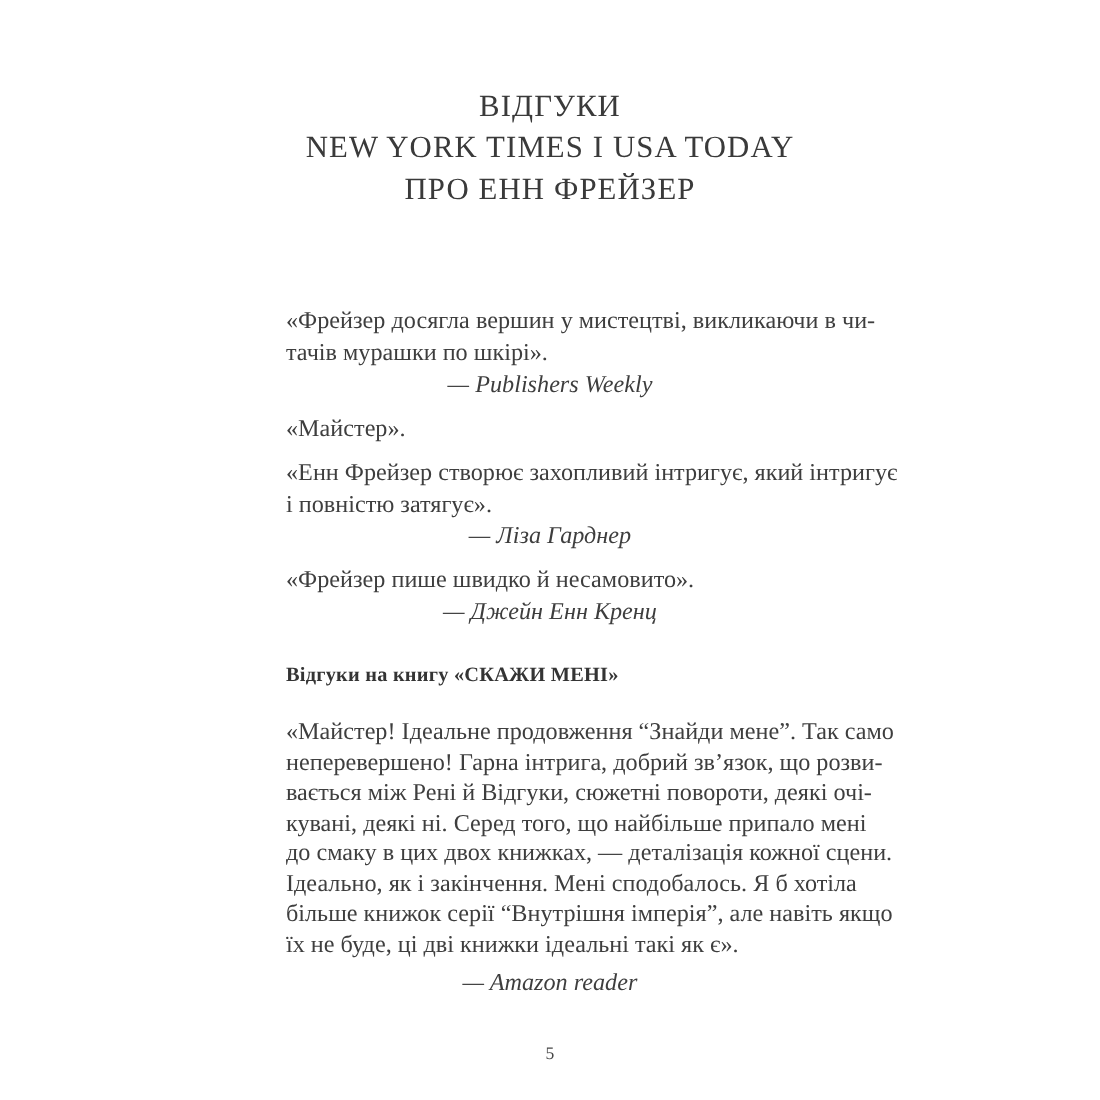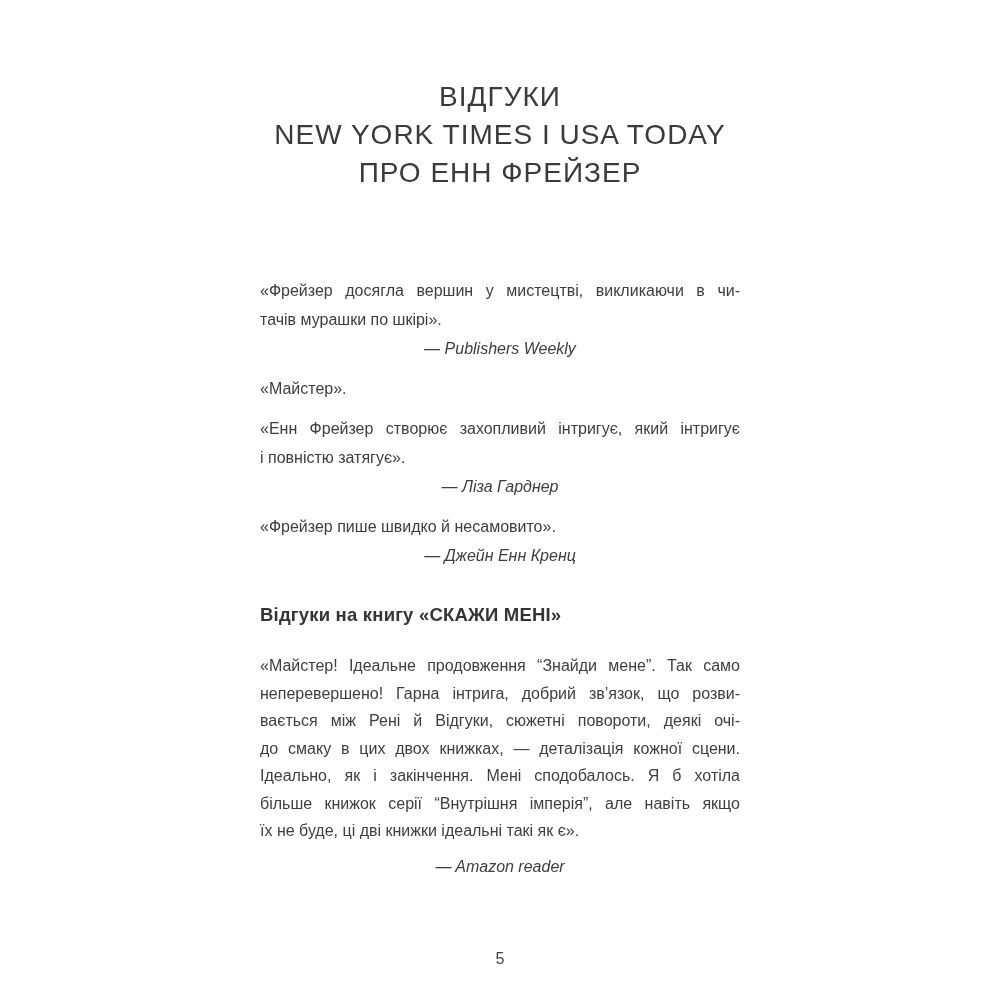--- a/index.html
+++ b/index.html
@@ -1,40 +1,40 @@
 <!DOCTYPE html>
 <html lang="uk"><head>
 <meta charset="utf-8">
 <style>
   html, body { margin: 0; padding: 0; background: #ffffff; }
   .page {
     position: relative;
     width: 1000px;
     height: 1000px;
     background: #ffffff;
-    font-family: Liberation Sans, sans-serif;
+    font-family: Liberation Serif, serif;
     color: #3d3d3d;
     overflow: hidden;
   }
   .content {
     width: 480px;
     margin: 0 auto;
     padding-top: 78px;
   }
   .title {
     text-align: center;
     font-size: 28px;
     line-height: 38px;
     letter-spacing: 1px;
     font-weight: 400;
     color: #3a3a3a;
     margin-bottom: 84px;
   }
   .ql {
-    font-size: 16px;
+    font-size: 22px;
     line-height: 29px;
     color: #3e3e3e;
   }
   .j {
     text-align: justify;
     text-align-last: justify;
     white-space: nowrap;
   }
   .attr {
     text-align: center;
@@ -98,20 +98,21 @@
       </div>
 
     </section>
 
     <div class="section-heading">Відгуки на книгу «СКАЖИ МЕНІ»</div>
 
     <section class="book-review">
       <div class="ql j">«Майстер! Ідеальне продовження “Знайди мене”. Так само</div>
       <div class="ql j">неперевершено! Гарна інтрига, добрий зв’язок, що розви-</div>
       <div class="ql j">вається між Рені й Відгуки, сюжетні повороти, деякі очі-</div>
+      <div class="ql j">кувані, деякі ні. Серед того, що найбільше припало мені</div>
       <div class="ql j">до смаку в цих двох книжках, — деталізація кожної сцени.</div>
       <div class="ql j">Ідеально, як і закінчення. Мені сподобалось. Я б хотіла</div>
       <div class="ql j">більше книжок серії “Внутрішня імперія”, але навіть якщо</div>
       <div class="ql">їх не буде, ці дві книжки ідеальні такі як є».</div>
       <div class="ql attr">— Amazon reader</div>
     </section>
 
   </div>
 
   <div class="page-number">5</div>

